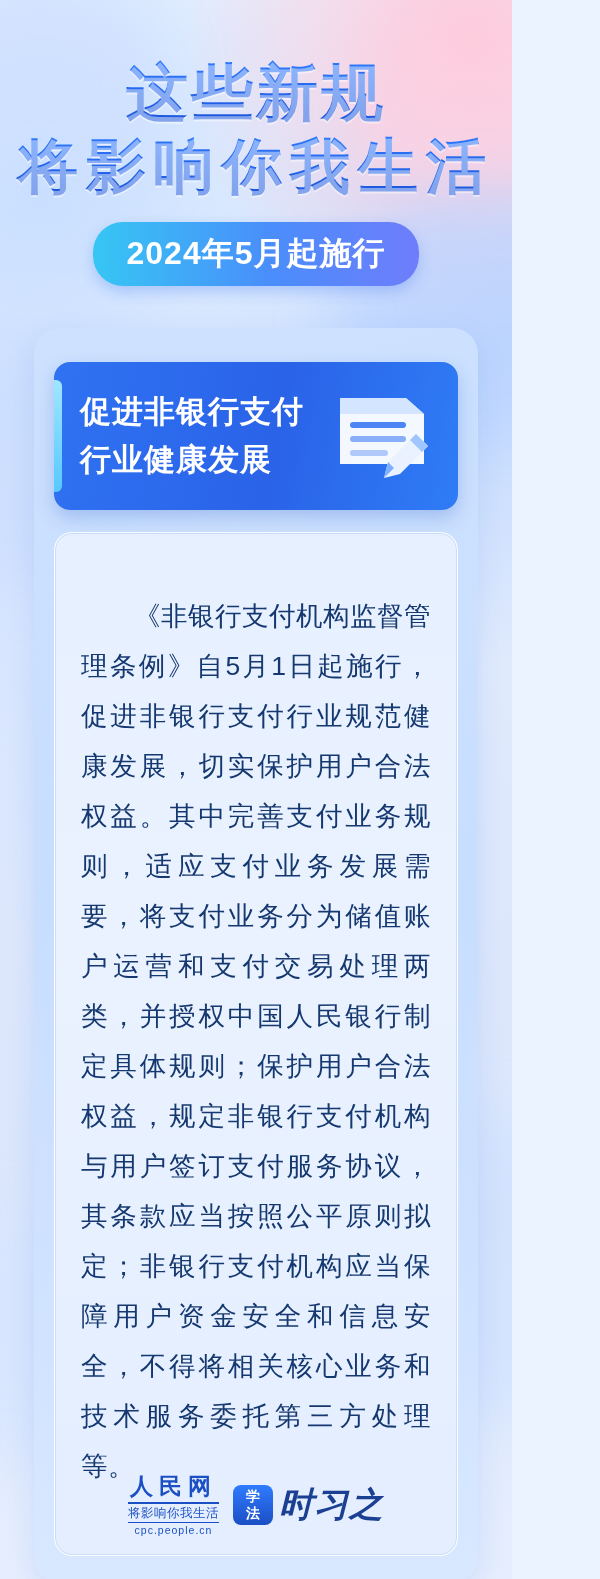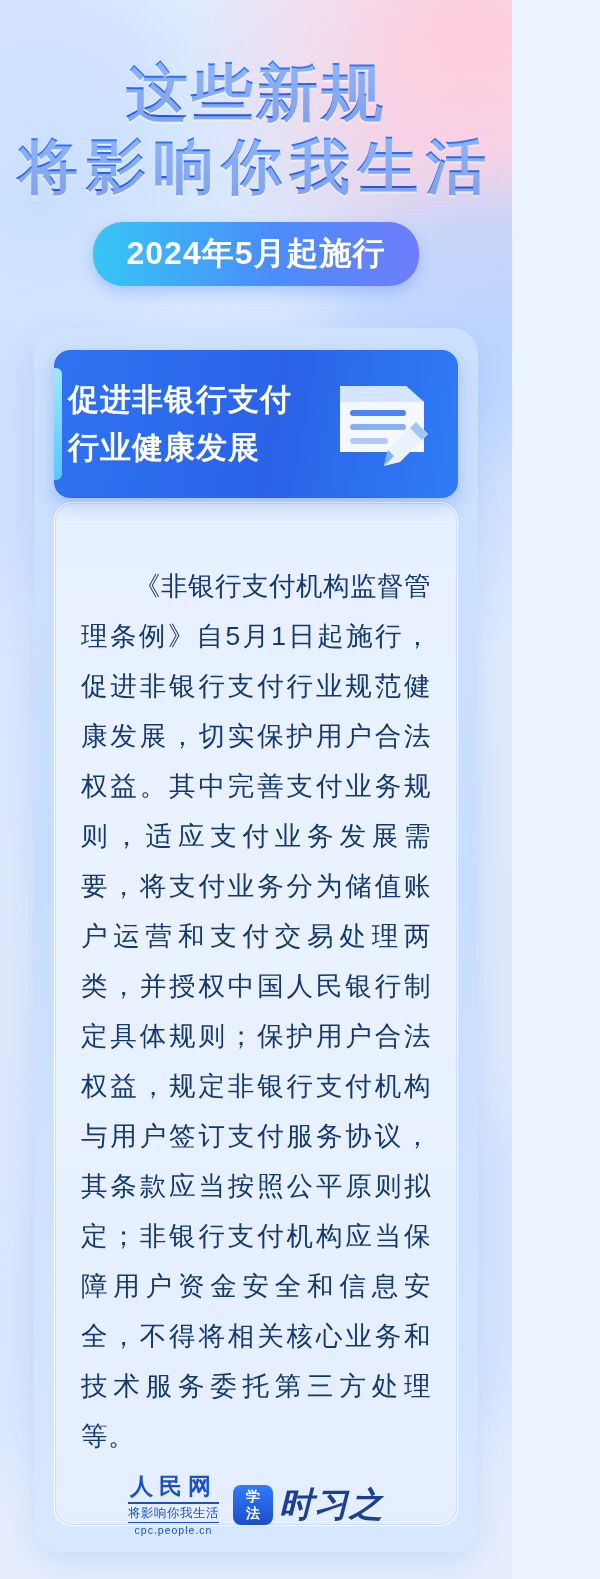--- a/index.html
+++ b/index.html
@@ -89,24 +89,25 @@
     background: linear-gradient(180deg, rgba(206,226,255,0.92) 0%, rgba(196,220,255,0.85) 45%, rgba(214,231,255,0.9) 100%);
     padding: 22px 20px 26px 20px;
     box-shadow: 0 10px 28px rgba(90,140,220,0.18);
   }
 
   .card-head {
     position: relative;
     border-radius: 16px;
     background: linear-gradient(100deg, #2f72f2 0%, #2a63e8 55%, #2f7cf6 100%);
     min-height: 148px;
-    padding: 26px 150px 26px 14px;
+    padding: 26px 150px 26px 26px;
     box-sizing: border-box;
     overflow: hidden;
     box-shadow: 0 8px 18px rgba(40,90,200,0.25);
+    margin-top: 12px;
   }
   .card-head .accent {
     position: absolute;
     left: 0;
     top: 18px;
     width: 8px;
     height: 112px;
     border-radius: 0 6px 6px 0;
     background: linear-gradient(180deg, #9fe6ff, #57c8ff);
   }
@@ -120,21 +121,21 @@
 
   .doc-icon {
     position: absolute;
     right: 22px;
     top: 26px;
     width: 104px;
     height: 96px;
   }
 
   .card-body {
-    margin-top: 4px;
+    margin-top: 22px;
     border-radius: 18px;
     background: linear-gradient(180deg, #e7f0ff 0%, #eaf2ff 40%, #e4eeff 100%);
     border: 1px solid rgba(255,255,255,0.85);
     padding: 58px 26px 64px 26px;
     box-shadow: inset 0 0 0 1px rgba(170,200,245,0.45);
   }
   .body-text {
     color: #14386f;
     font-size: 26.5px;
     line-height: 50px;

